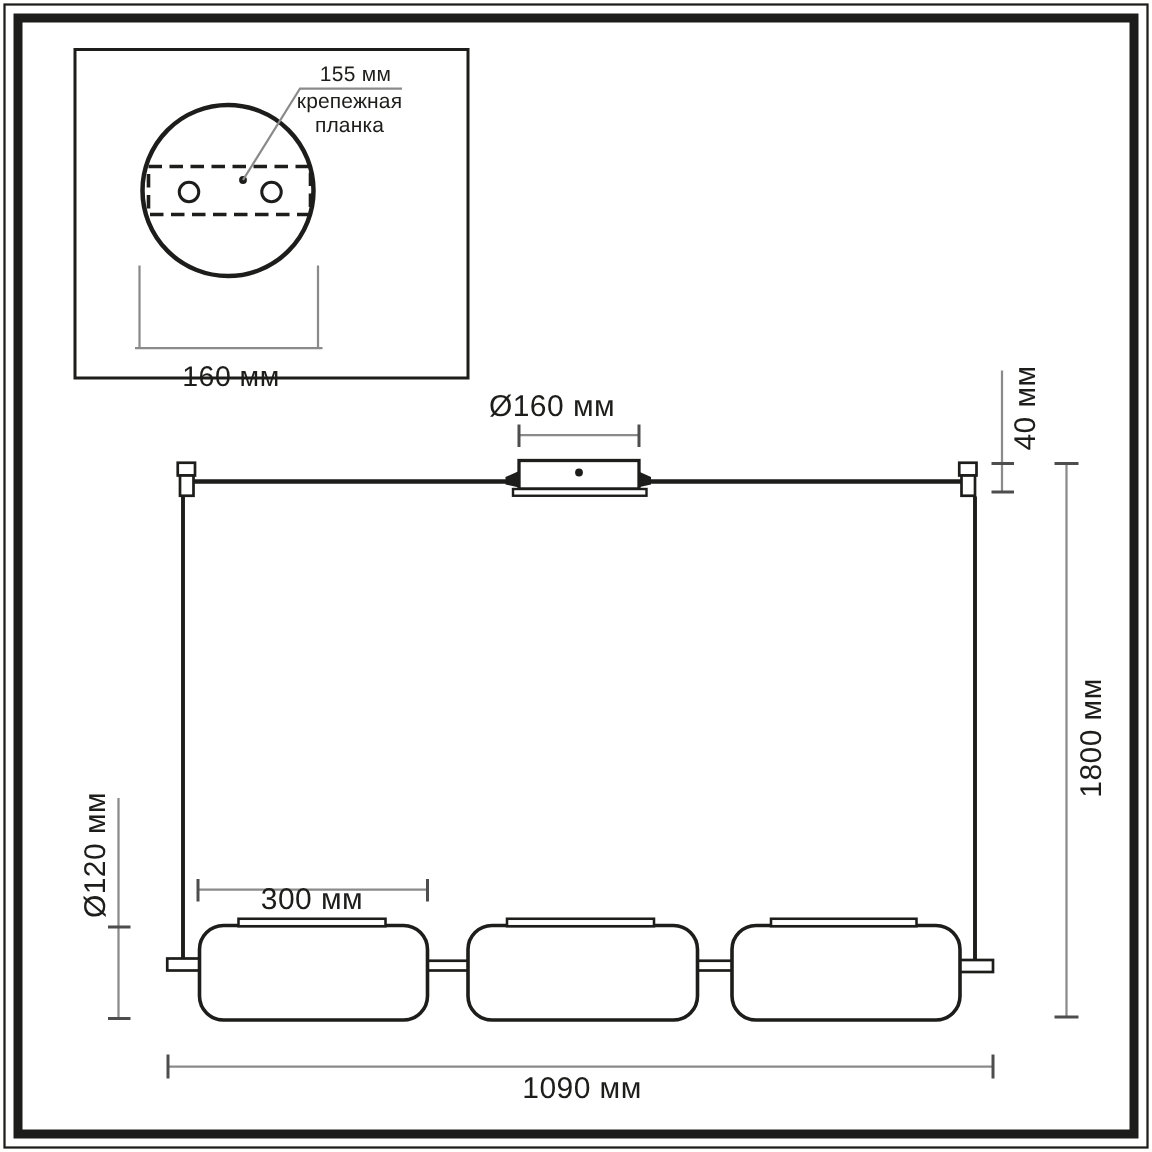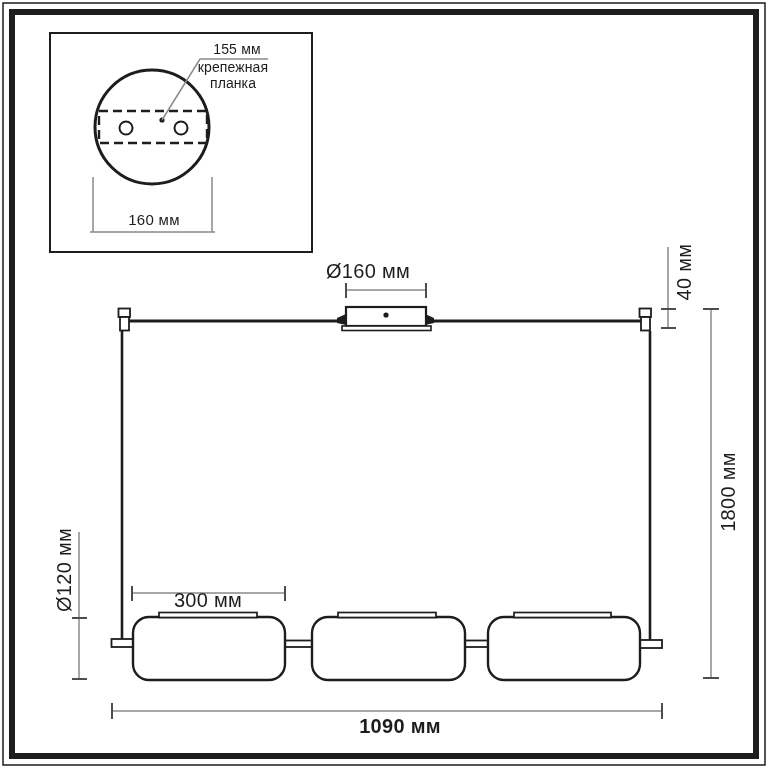--- a/index.html
+++ b/index.html
@@ -24,21 +24,21 @@
   .label{
     position:absolute;transform:translate(-50%,-50%);
     white-space:nowrap;color:var(--line);
     font-size:20px;letter-spacing:0.3px;line-height:1;
   }
   .label.vert{transform:translate(-50%,-50%) rotate(-90deg);}
   .label.small{font-size:14px;letter-spacing:0.2px;}
   .label.plate{
     font-size:14px;text-align:center;line-height:1.15;letter-spacing:0.1px;
   }
-  .label.inset-dim{font-size:15px;}
+  .label.inset-dim{font-size:19px;margin-top:33px;}
 </style>
 </head>
 <body>
 
 <div class="stage">
 
   <svg width="768" height="768" viewBox="0 0 768 768">
 
     <rect x="3" y="3" width="762" height="762" class="ln" stroke-width="1.5"></rect>
     <rect x="12" y="12" width="744" height="744" class="ln" stroke-width="6"></rect>
@@ -116,15 +116,15 @@
     <div>крепежная</div>
     <div>планка</div>
   </div>
   <div class="label inset-dim" style="left:154px;top:219px;">160 мм</div>
 
   <div class="label" style="left:368px;top:271px;">Ø160 мм</div>
   <div class="label vert" style="left:684px;top:272px;">40 мм</div>
   <div class="label vert" style="left:728px;top:492px;">1800 мм</div>
   <div class="label vert" style="left:64px;top:570px;">Ø120 мм</div>
   <div class="label" style="left:208px;top:600px;">300 мм</div>
-  <div class="label" style="left:400px;top:726px;font-weight:bold;">1090 мм</div>
+  <div class="label" style="left:388px;top:726px;">1090 мм</div>
 
 </div>
 
 </body></html>

